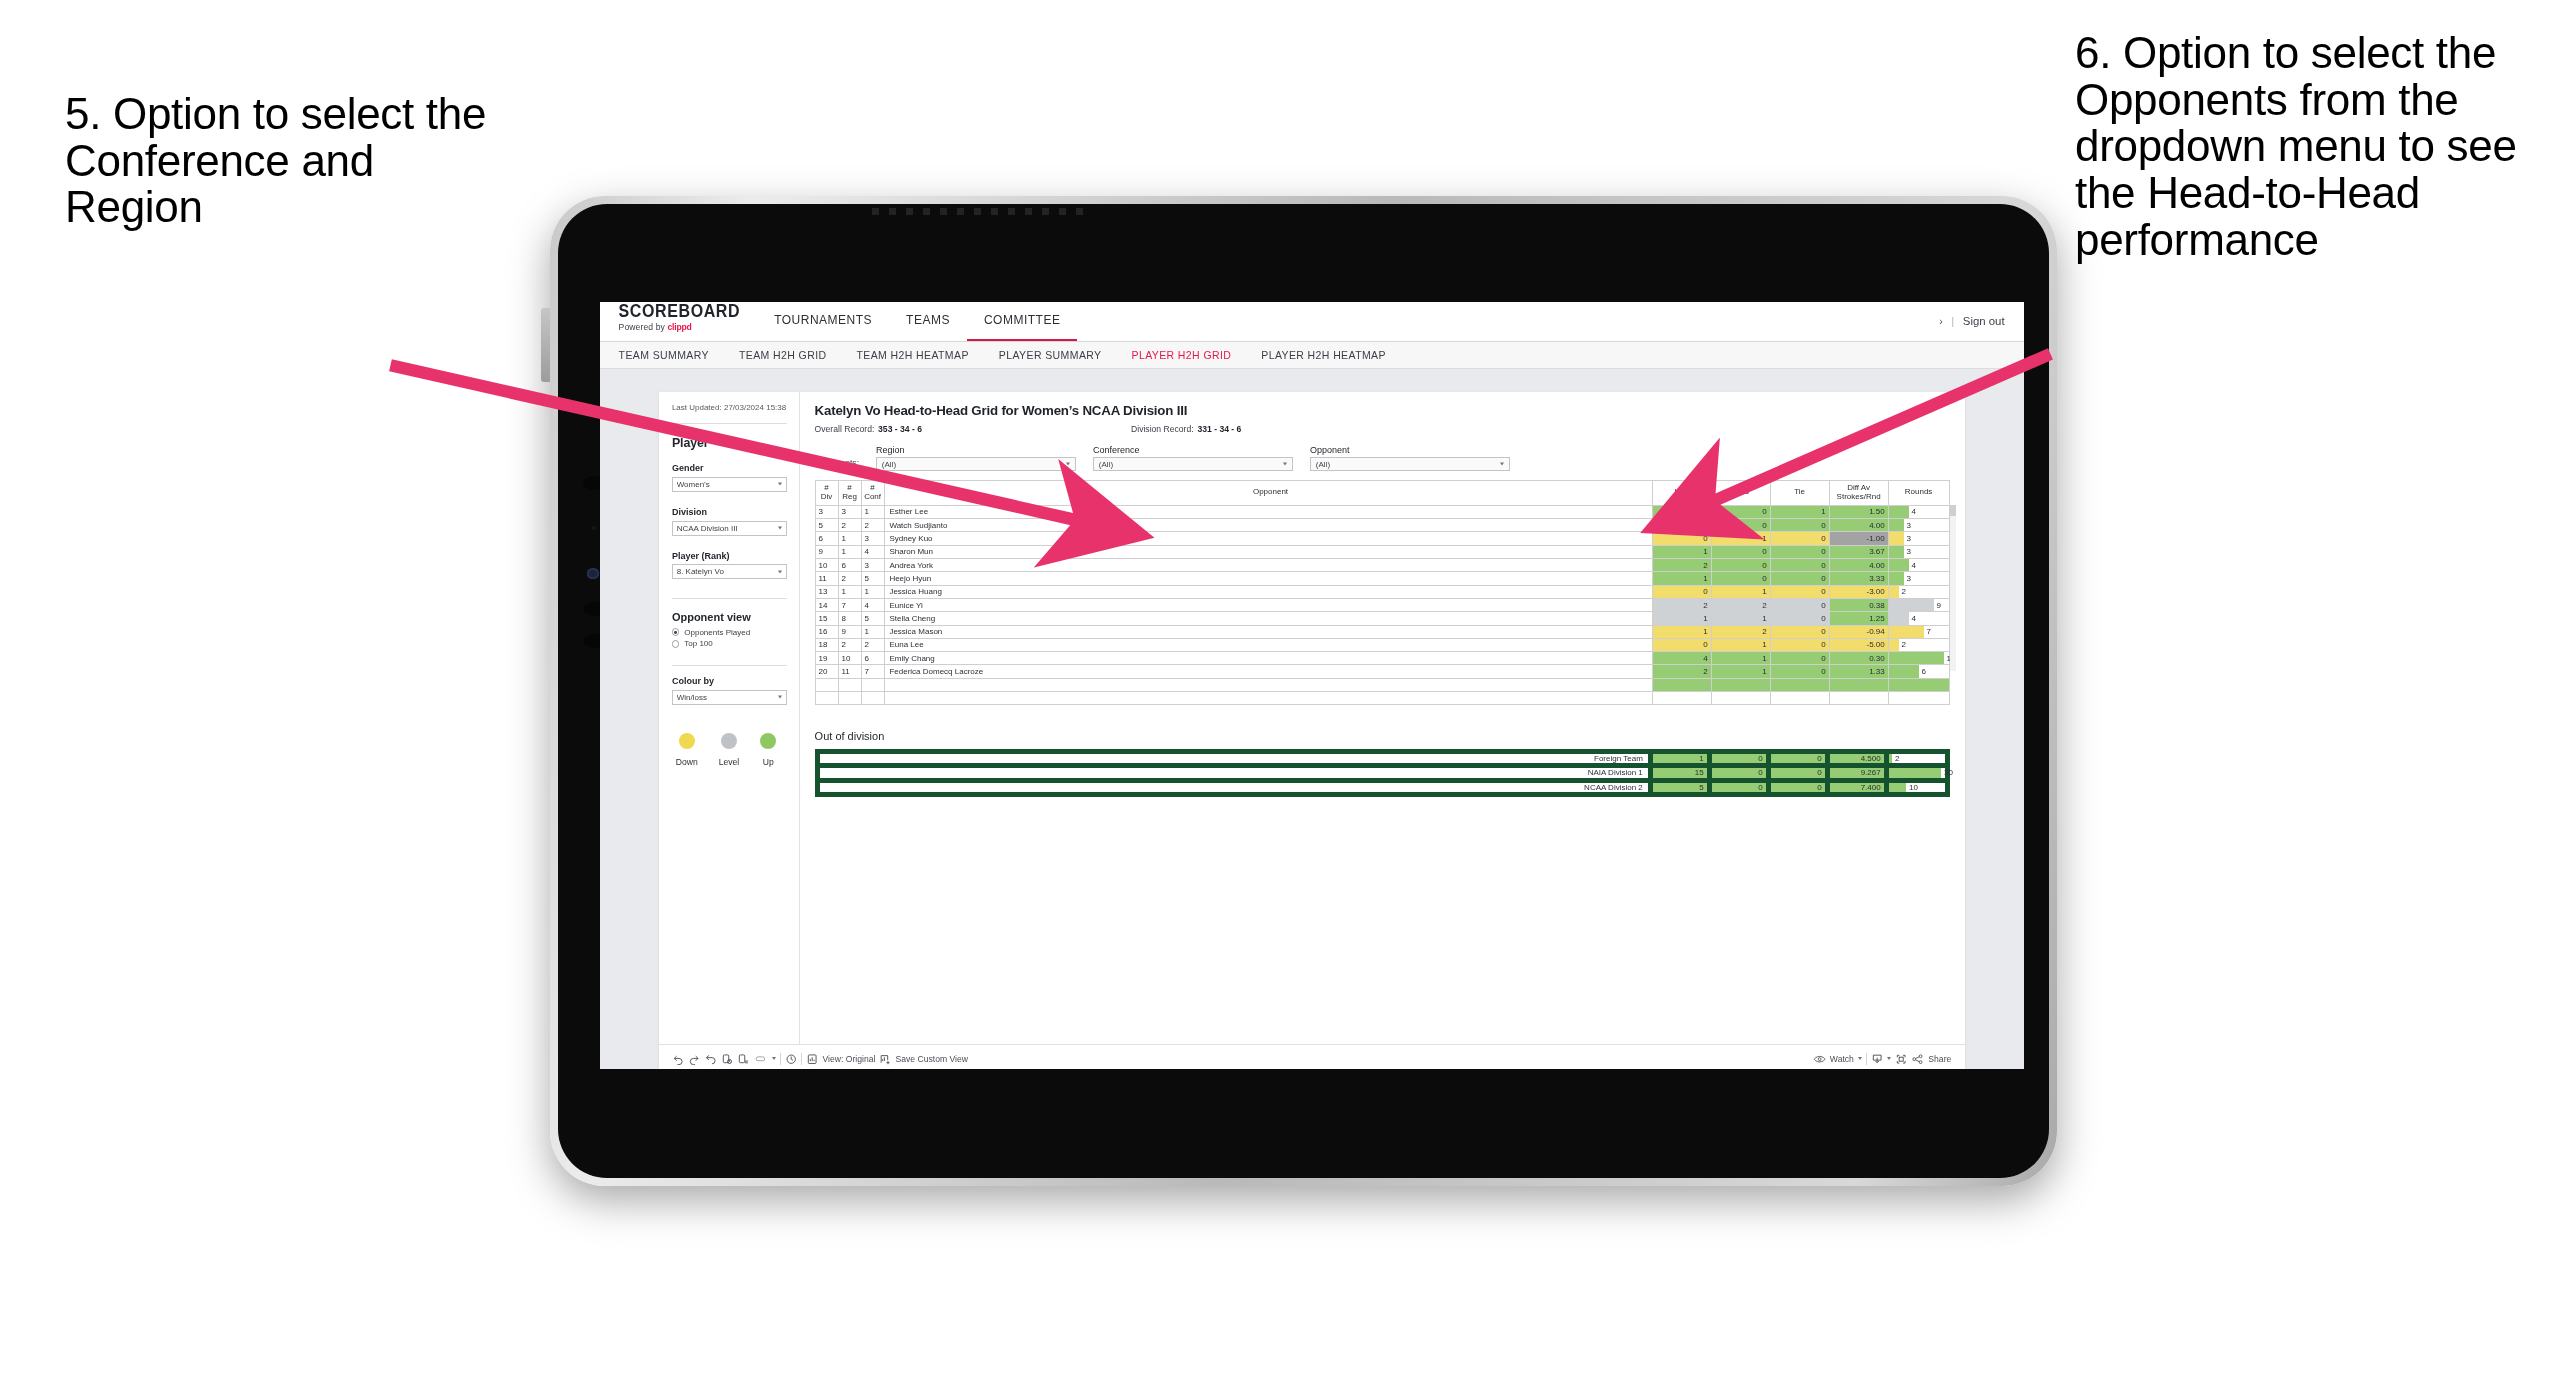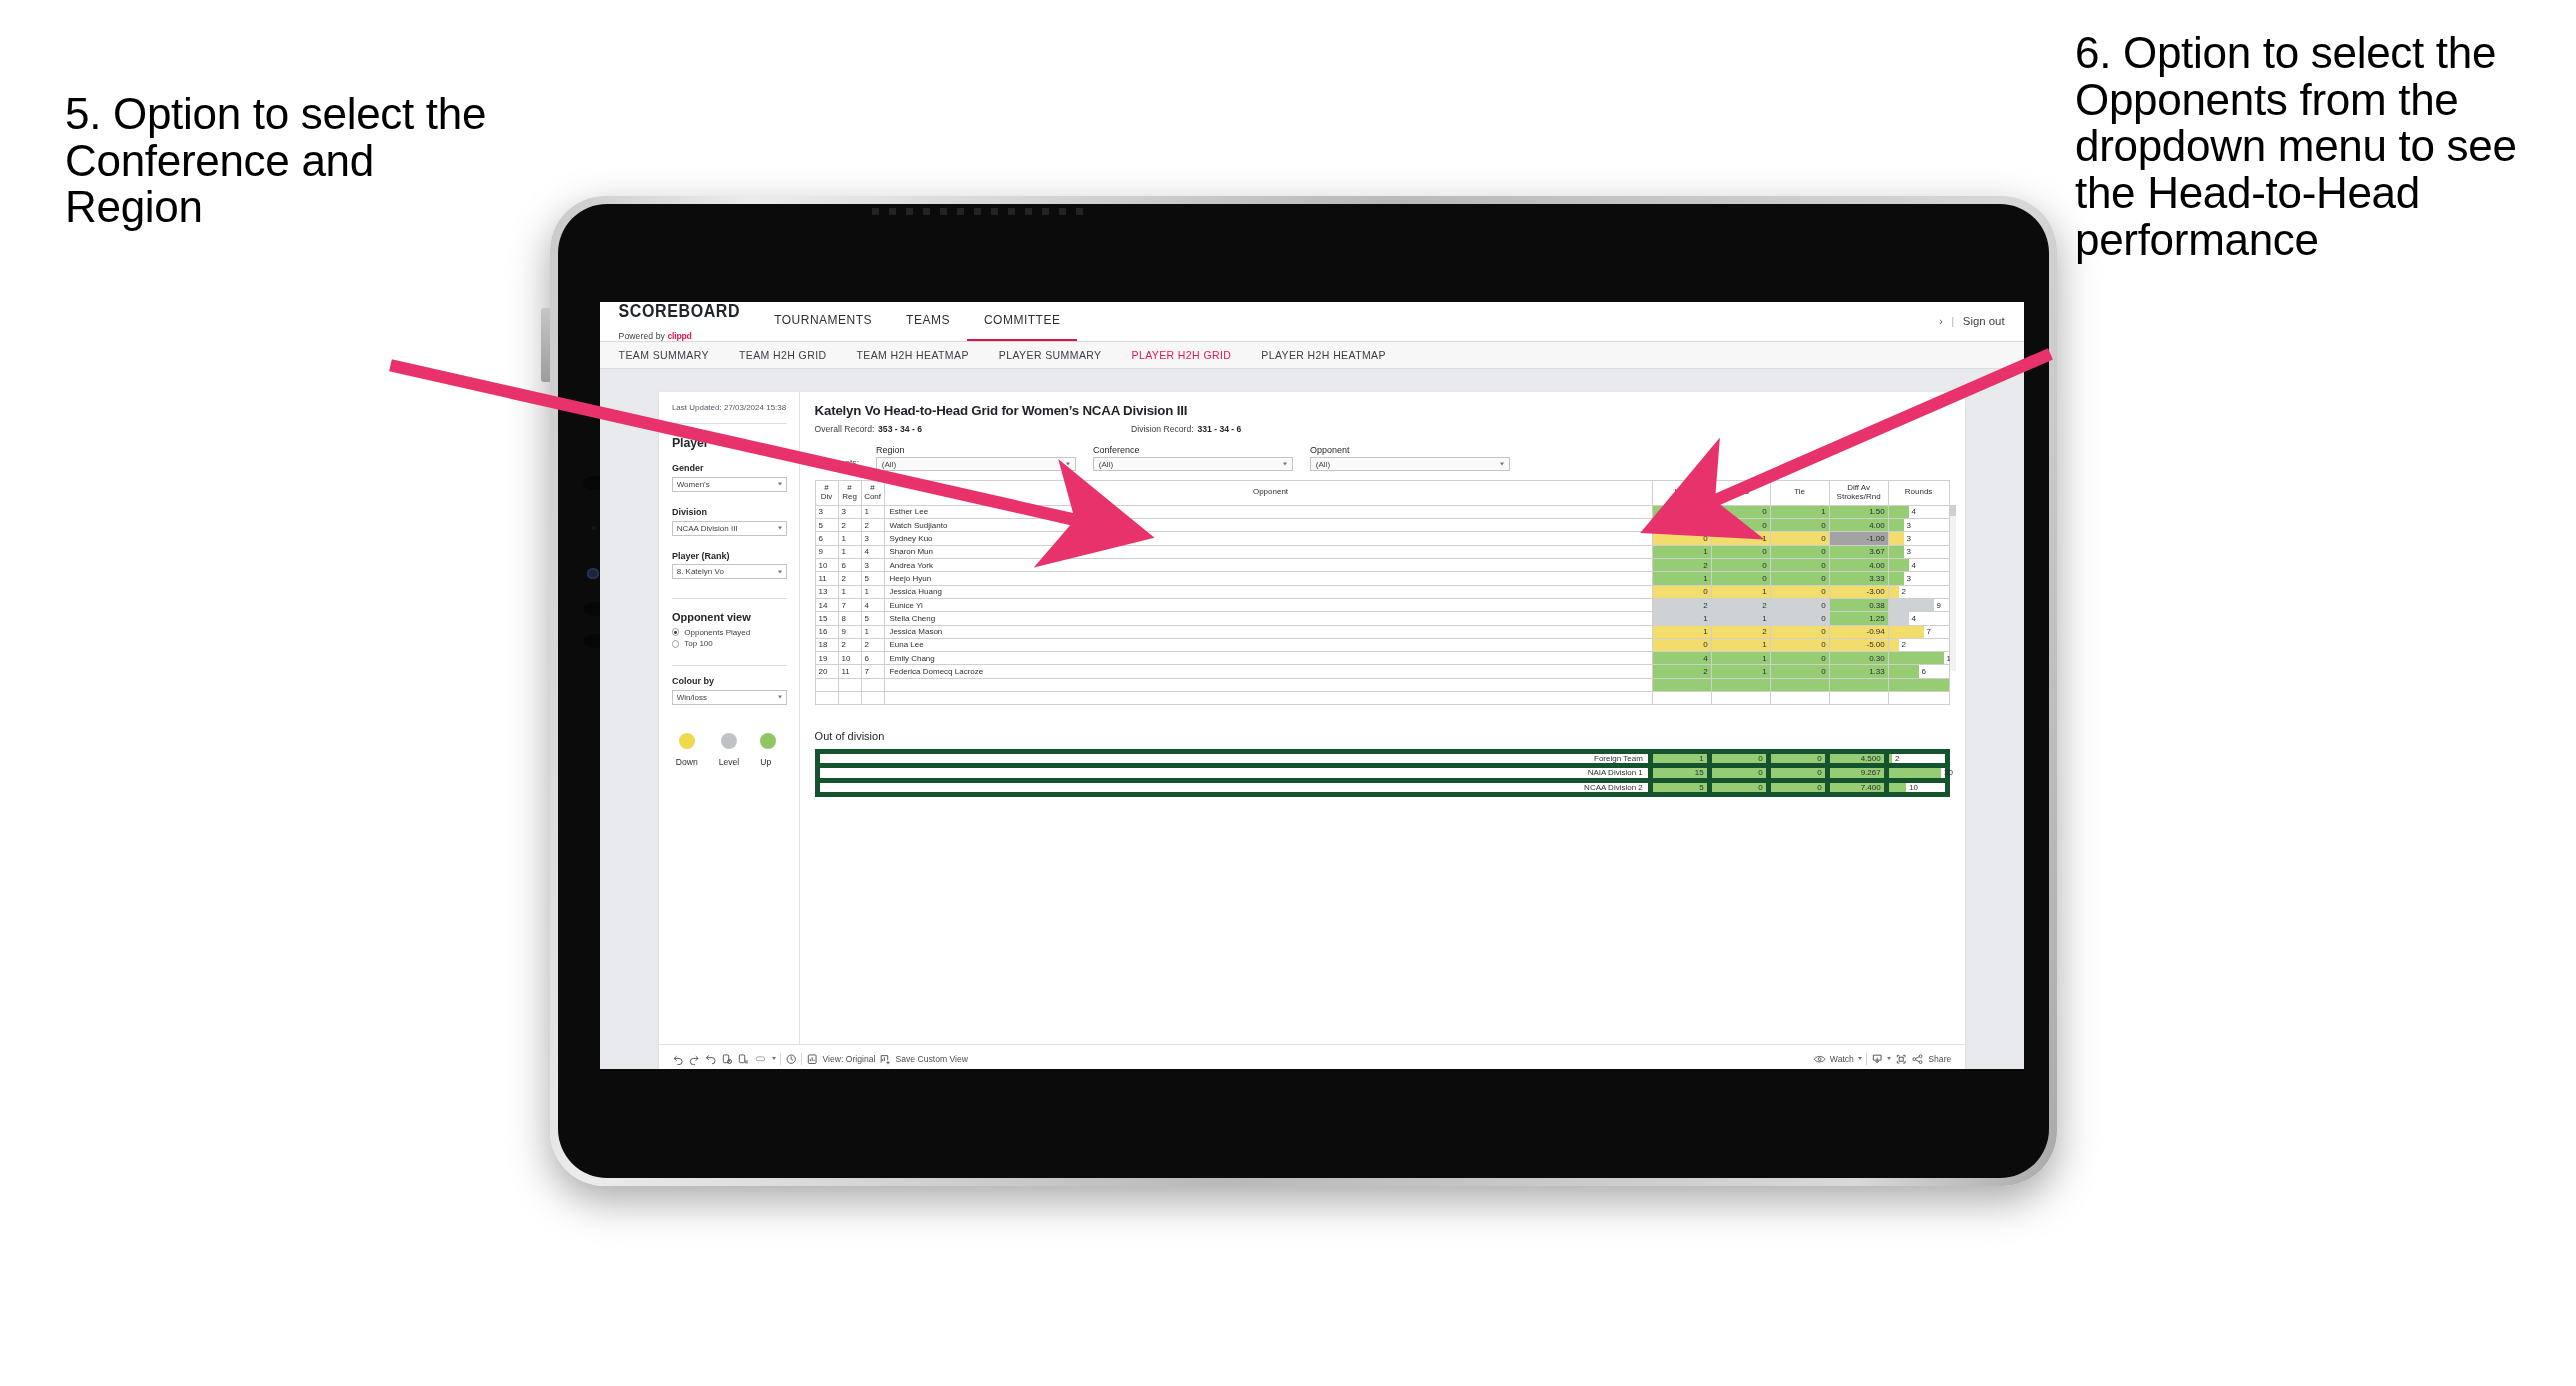--- a/index.html
+++ b/index.html
@@ -56,21 +56,21 @@
   .topspeaker { position:absolute; top:4.8px; left:314px; width:219px; height:6.7px;
                 background: repeating-linear-gradient(90deg,#2b2b2b 0 6.7px,transparent 6.7px 17px); opacity:.75;}
   .sidebtn { position:absolute; left:-8.6px; background:linear-gradient(180deg,#c6c6c6,#9c9c9c); border-radius:2.9px 0 0 2.9px; }
   .sidebtn.b1 { top:112px; width:8.6px; height:74px; }
 
   
   .app-header {
     height: 40px; background:#ffffff; display:flex; align-items:stretch;
     border-bottom:1px solid #d8d8d8; position:relative;
   }
-  .brand { display:flex; flex-direction:column; justify-content:space-between; padding:0 17px 0 19px; }
+  .brand { display:flex; flex-direction:column; justify-content:flex-start; padding:0 17px 0 19px; }
   .brand-main {
     font-family:"Liberation Sans", sans-serif;
     font-weight:bold; font-size:16px; letter-spacing:0.6px; color:#20252c;
     transform: scaleY(1.12); transform-origin: left center;
   }
   .brand-sub { font-size:8.6px; color:#3c4149; margin-top:2.9px; letter-spacing:0.1px; }
   .brand-sub b { color:#e8174f; font-weight:bold; letter-spacing:-0.2px; }
   .topnav { display:flex; align-items:stretch; }
   .topnav-item {
     display:flex; align-items:center; padding:0 17px;
@@ -111,21 +111,21 @@
   .sel .arw { position:absolute; right:3.8px; top:50%; transform:translateY(-50%);
               width:0; height:0; border-left:2.9px solid transparent; border-right:2.9px solid transparent;
               border-top:3.8px solid #6f757c; }
   .side-h2 { font-size:11px; color:#23272d; font-weight:bold; margin-bottom:4.8px; }
   .radio-row { display:flex; align-items:center; gap:4.8px; margin-bottom:2.9px; font-size:8px; color:#3a3f46; cursor:pointer;}
   .radio { width:7.6px; height:7.6px; border-radius:50%; border:1px solid #9aa0a6; background:#fff;
            position:relative; flex:none; }
   .radio.on::after { content:""; position:absolute; left:1.4px; top:1.4px; width:2.9px; height:2.9px;
                      border-radius:50%; background:#3a3f46; }
   .legend { display:flex; gap:21px; padding-left:3.8px; margin-top:28.5px; }
-  .lg { text-align:left; }
+  .lg { text-align:center; }
   .lg .dot { width:16px; height:16px; border-radius:50%; margin:0 auto 7.6px auto; }
   .lg .cap { font-size:8.6px; color:#2b2f36; }
 
   
   .pane { flex:1; min-width:0; padding:11.4px 15px 0 15px; display:flex; flex-direction:column; }
   .viz-title { font-size:13.3px; font-weight:bold; color:#1f2329; letter-spacing:-0.2px; }
   .records { display:flex; margin-top:5.7px; font-size:8.6px; color:#3a3f46; }
   .records .rec { display:flex; gap:3.8px; }
   .records .rec b { color:#1f2329; }
   .records .rec.second { margin-left:209px; }

